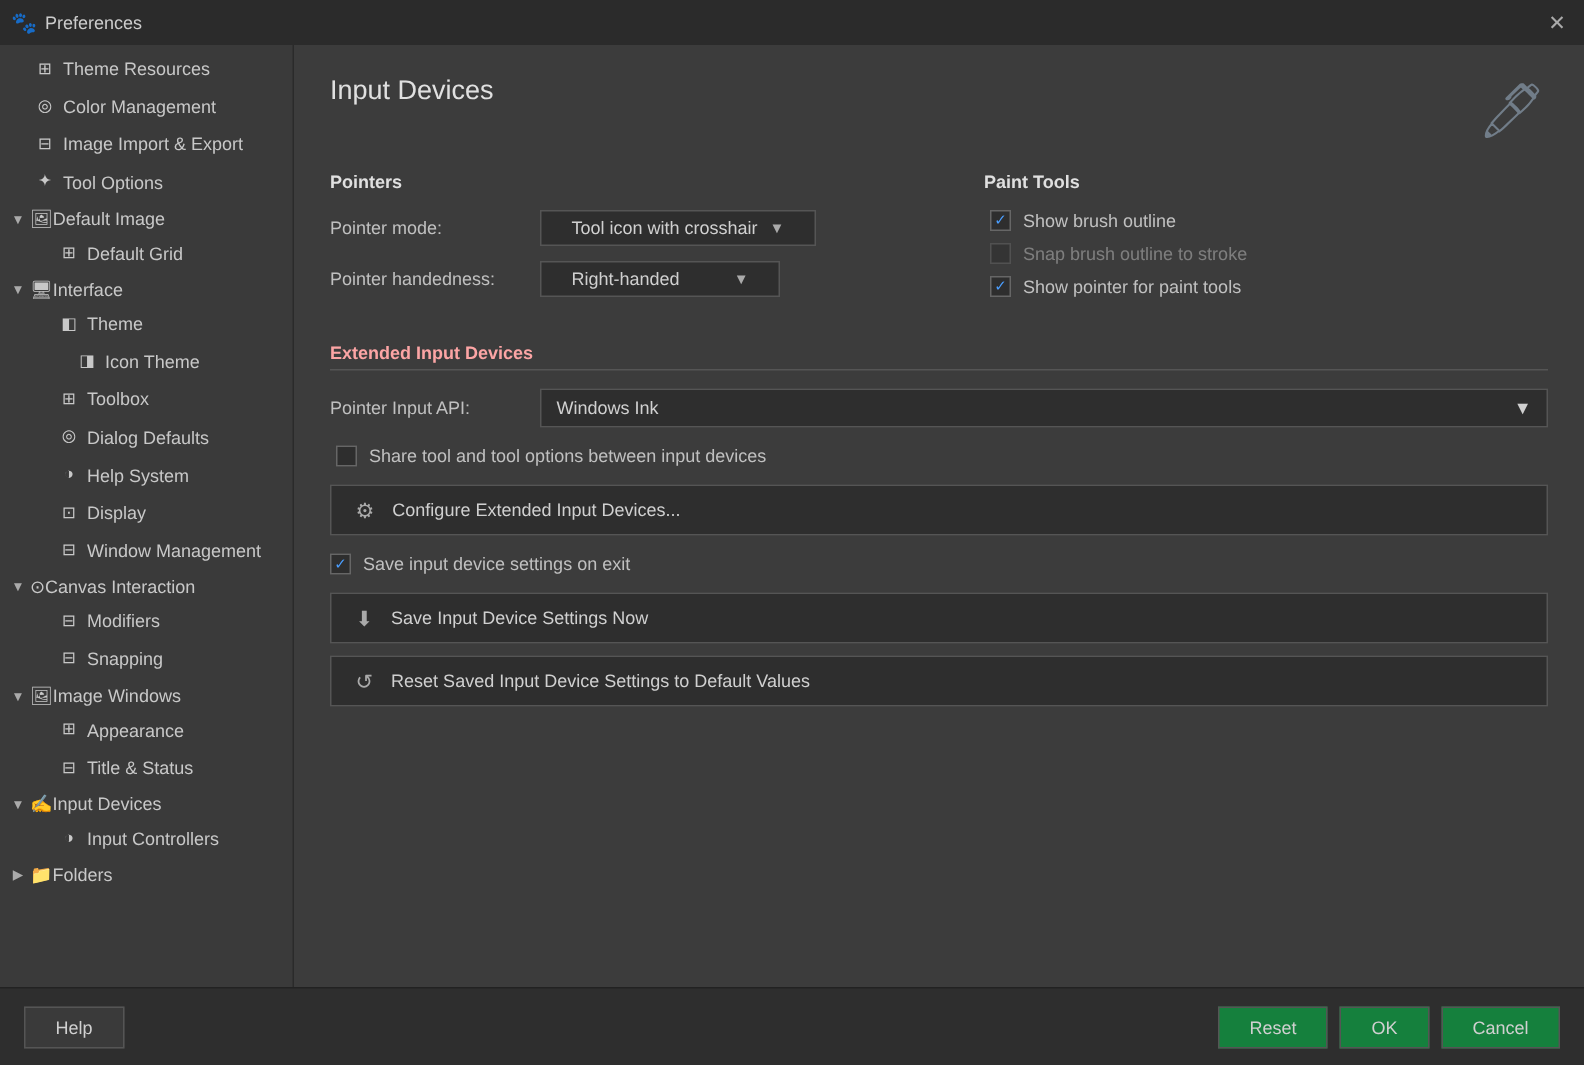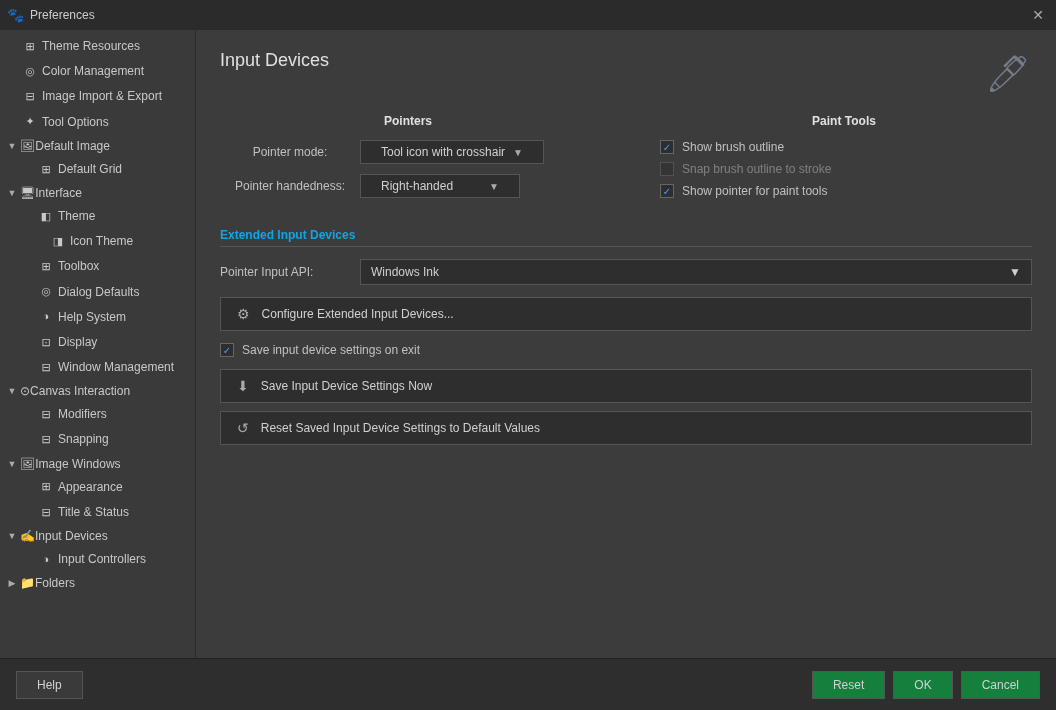--- a/index.html
+++ b/index.html
@@ -131,21 +131,20 @@
     .section-title {
       font-size: 12px;
       font-weight: 600;
       color: #e0e0e0;
       margin-bottom: 12px;
     }
     .two-col {
       display: flex;
       gap: 60px;
       margin-bottom: 20px;
-      text-align: center;
     }
     .col-left { flex: 1; }
     .col-right { flex: 1; }
     .form-row {
       display: flex;
       align-items: center;
       margin-bottom: 10px;
     }
     .form-label {
       width: 140px;
@@ -192,21 +191,21 @@
     .checkbox-box.checked { background: #2e2e2e; }
     .checkbox-box.disabled { opacity: 0.5; }
     .checkbox-label {
       font-size: 12px;
       color: #c0c0c0;
     }
     .checkbox-label.disabled { opacity: 0.5; }
     .divider-section {
       font-size: 12px;
       font-weight: 600;
-      color: #0ea5e9;
+      color: #fca5a5;
       margin: 16px 0 12px 0;
       border-bottom: 1px solid #555;
       padding-bottom: 4px;
     }
     .wide-dropdown {
       display: flex;
       align-items: center;
       margin-bottom: 12px;
     }
     .wide-dropdown-label {
@@ -478,20 +477,24 @@
       <div class="divider-section">Extended Input Devices</div>
 
       <div class="wide-dropdown">
         <div class="wide-dropdown-label">Pointer Input API:</div>
         <div class="wide-dropdown-ctrl">
           <span>Windows Ink</span>
           <span>▼</span>
         </div>
       </div>
 
+      <div class="checkbox-row" style="margin-bottom:12px;">
+        <div class="checkbox-box"></div>
+        <span class="checkbox-label">Share tool and tool options between input devices</span>
+      </div>
 
       <button class="action-button">
         <span class="btn-icon">⚙</span>
         <span>Configure Extended Input Devices...</span>
       </button>
 
       <div class="save-checkbox-row">
         <div class="checkbox-box checked" style="margin-right:8px;">✓</div>
         <span class="checkbox-label">Save input device settings on exit</span>
       </div>

